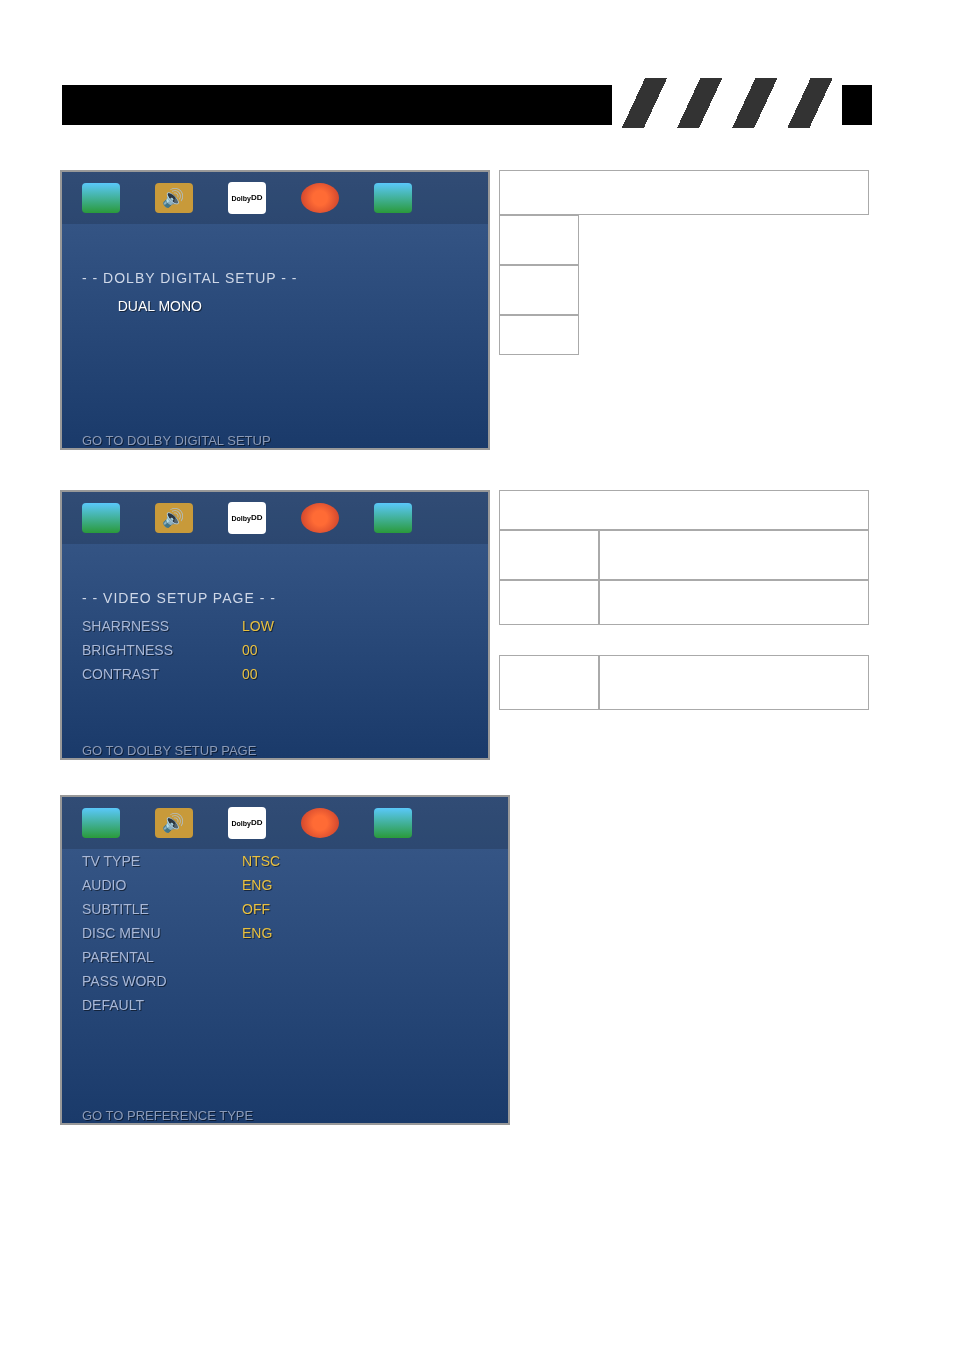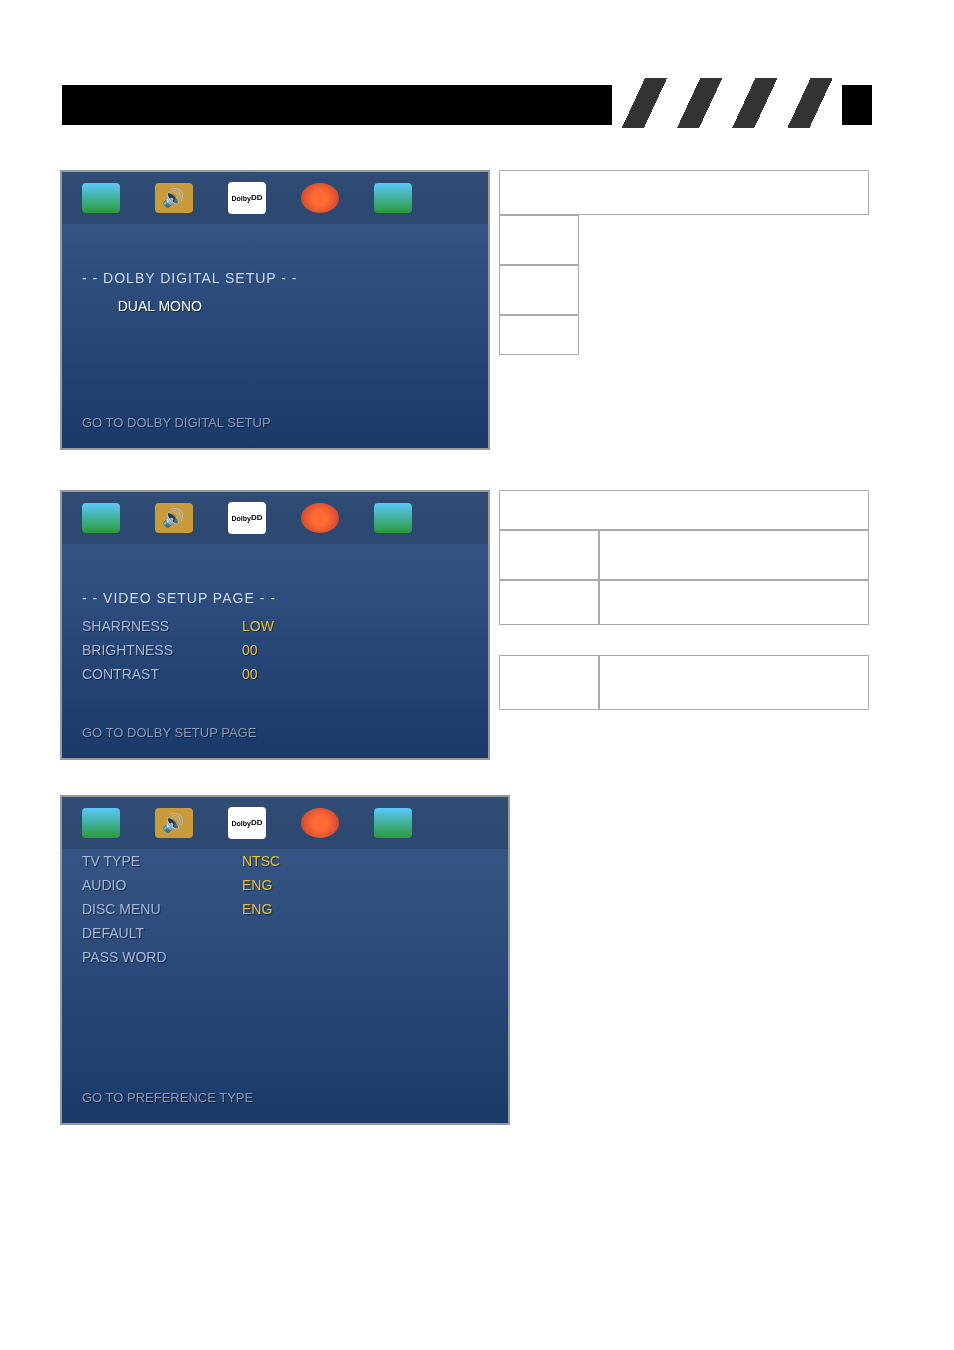--- a/index.html
+++ b/index.html
@@ -87,21 +87,21 @@
       color: #fff;
       text-align: right;
     }
     .item-value {
       color: #e8c040;
       text-shadow: 1px 1px 0 rgba(0,0,0,0.5);
       font-weight: normal;
     }
     .menu-footer {
       position: absolute;
-      bottom: 18px;
+      bottom: 0;
       left: 20px;
       color: #8a9ab8;
       font-size: 13px;
       text-shadow: 1px 1px 0 rgba(0,0,0,0.5);
     }
 
     .side-box {
       position: absolute;
       border: 1px solid #aaa;
       background: #fff;
@@ -196,25 +196,33 @@
   </div>
   <div class="menu-item">
     <span class="item-label">TV TYPE</span>
     <span class="item-value">NTSC</span>
   </div>
   <div class="menu-item">
     <span class="item-label">AUDIO</span>
     <span class="item-value">ENG</span>
   </div>
   <div class="menu-item">
+    <span class="item-label">SUBTITLE</span>
+    <span class="item-value">OFF</span>
+  </div>
+  <div class="menu-item">
     <span class="item-label">DISC MENU</span>
     <span class="item-value">ENG</span>
   </div>
   <div class="menu-item">
+    <span class="item-label">PARENTAL</span>
+    <span class="item-value"></span>
+  </div>
+  <div class="menu-item">
+    <span class="item-label">PASS WORD</span>
+    <span class="item-value"></span>
+  </div>
+  <div class="menu-item">
     <span class="item-label">DEFAULT</span>
-    <span class="item-value"></span>
-  </div>
-  <div class="menu-item">
-    <span class="item-label">PASS WORD</span>
     <span class="item-value"></span>
   </div>
   <div class="menu-footer">GO TO PREFERENCE TYPE</div>
 </div>
 
 </body></html>

